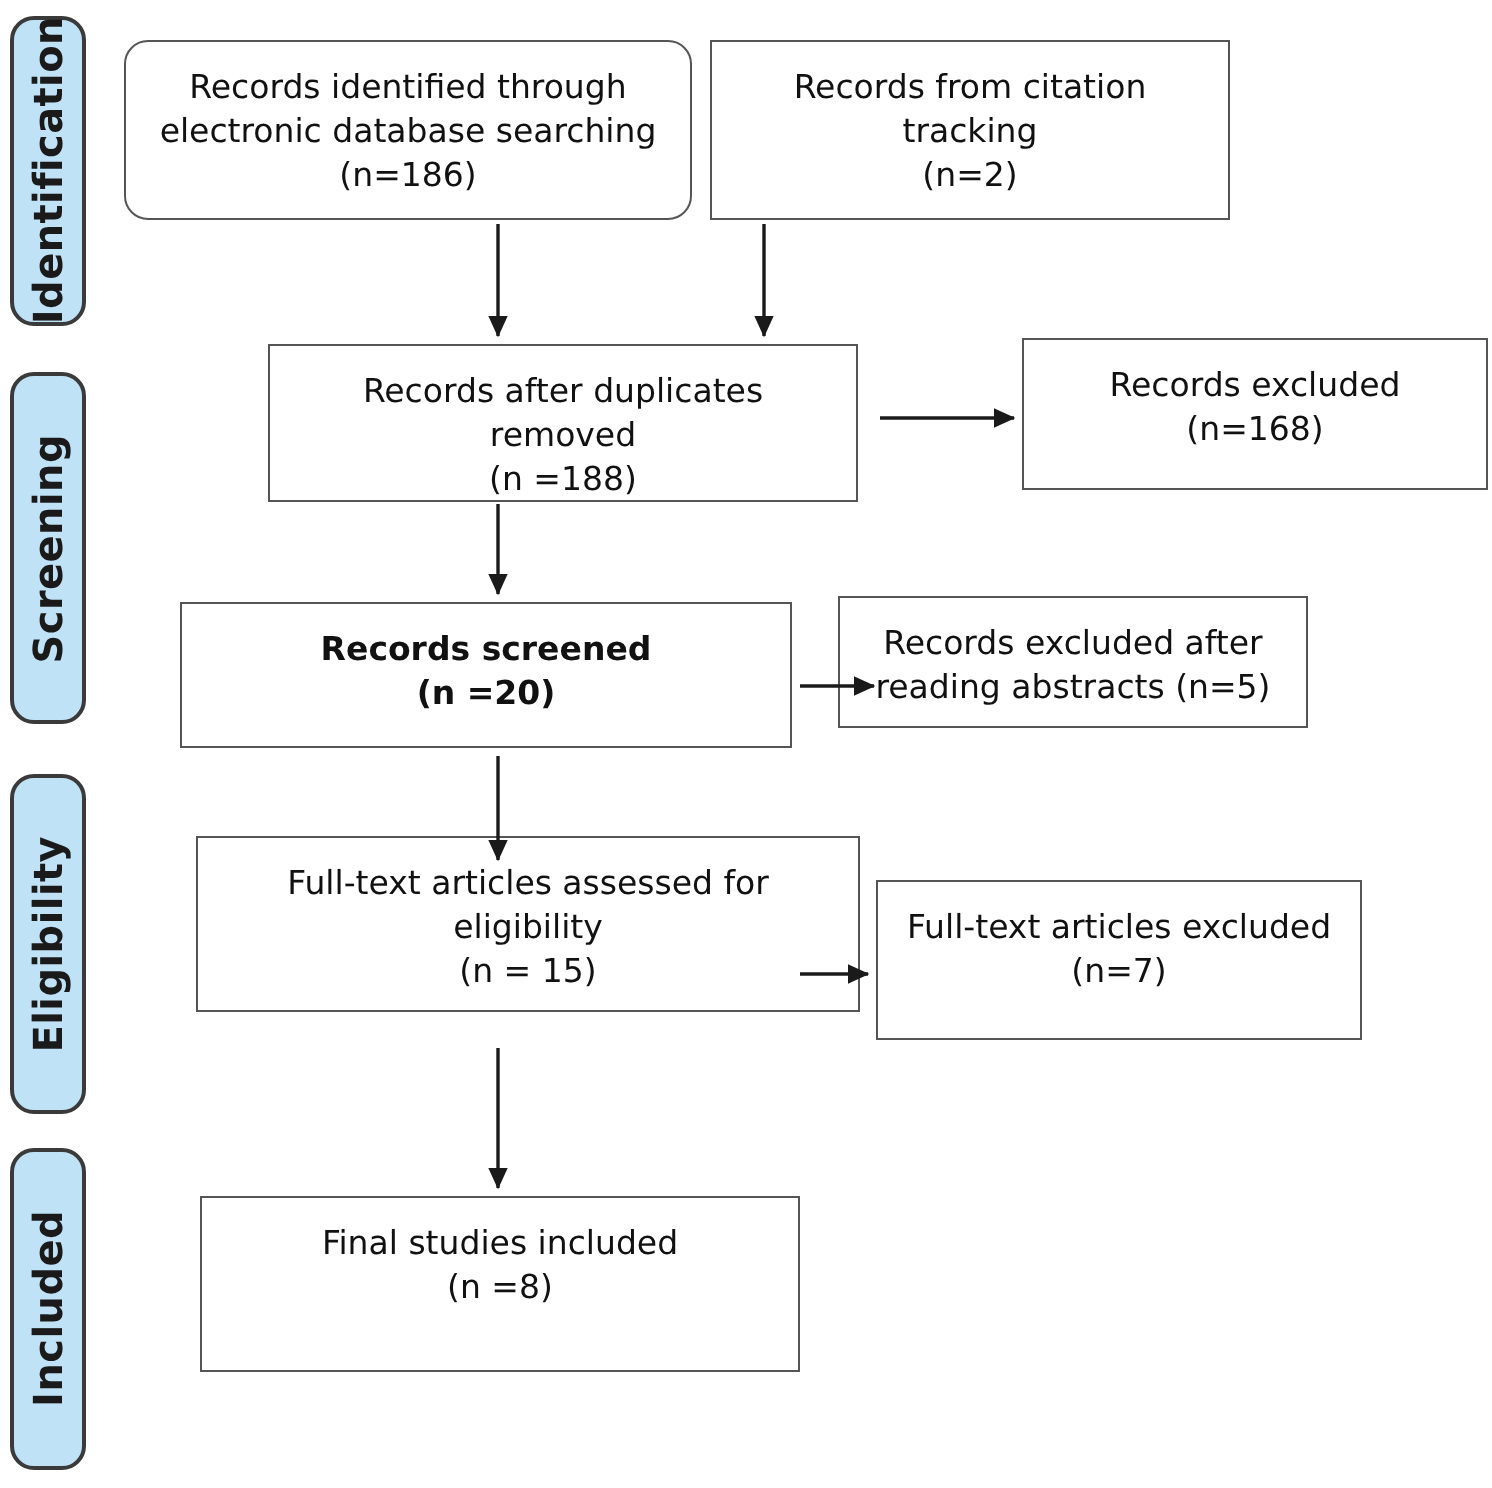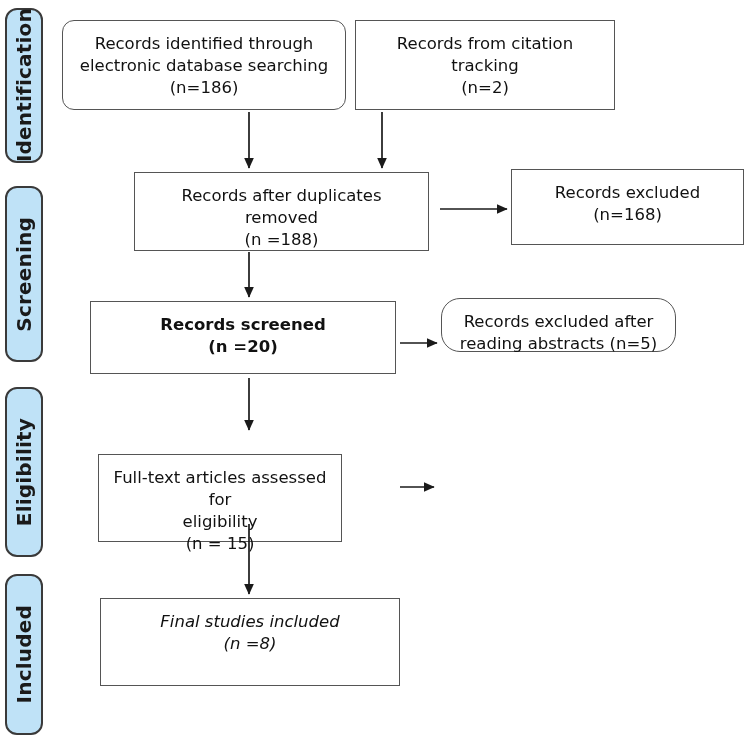--- a/index.html
+++ b/index.html
@@ -114,33 +114,37 @@
   <div class="flow-box top-aligned" style="left:511px; top:169px; width:233px; height:76px;justify-content:center;">
     <span class="box-text">Records excluded
 (n=168)</span>
   </div>
 
   <div class="flow-box top-aligned" style="left:90px; top:301px; width:306px; height:73px;font-weight:bold;">
     <span class="box-text">Records screened
 (n =20)</span>
   </div>
 
-  <div class="flow-box top-aligned" style="left:441px; top:298px; width:235px; height:54px;border-radius:19px;">
+  <div class="flow-box top-aligned" style="left:419px; top:298px; width:235px; height:66px;">
     <span class="box-text">Records excluded after
 reading abstracts (n=5)</span>
   </div>
 
-  <div class="flow-box top-aligned" style="left:98px; top:454px; width:244px; height:88px;justify-content:center;">
+  <div class="flow-box top-aligned" style="left:98px; top:418px; width:332px; height:88px;justify-content:center;">
     <span class="box-text">Full-text articles assessed for
 eligibility
 (n = 15)</span>
   </div>
 
+  <div class="flow-box top-aligned" style="left:438px; top:440px; width:243px; height:80px;">
+    <span class="box-text">Full-text articles excluded
+(n=7)</span>
+  </div>
 
-  <div class="flow-box top-aligned" style="left:100px; top:598px; width:300px; height:88px;font-style:italic;">
+  <div class="flow-box top-aligned" style="left:100px; top:598px; width:300px; height:88px;">
     <span class="box-text">Final studies included
 (n =8)</span>
   </div>
 
   <div class="connector" style="left:0; top:0; width:746px; height:744px;">
     <svg width="746" height="744" viewBox="0 0 746 744">
       <defs>
         <marker id="arrowhead" markerWidth="7" markerHeight="7" refX="6" refY="3.5" orient="auto" markerUnits="strokeWidth">
           <path d="M0,0.6 L6.4,3.5 L0,6.4 z" fill="#1a1a1a"></path>
         </marker>

